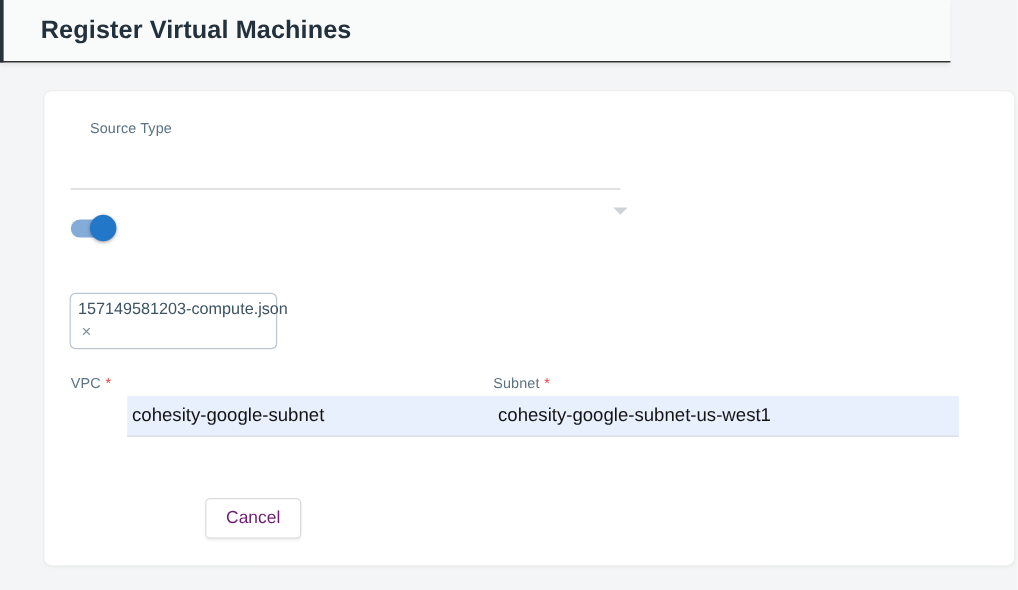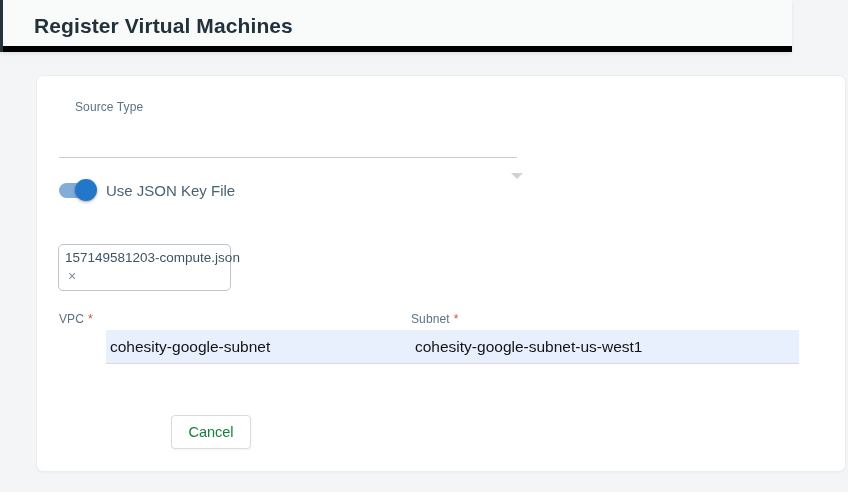--- a/index.html
+++ b/index.html
@@ -8,21 +8,21 @@
     font-family: "Liberation Sans", sans-serif;
     background: #f4f5f6;
     position: relative;
     overflow: hidden;
   }
 
   
   .header {
     position: absolute; left: 0; top: 0; width: 792px; height: 52px;
     background: #f9fafa;
-    border-bottom: 6px solid #000000;
+    border-bottom: 1px solid #000000;
     box-shadow: 0 2px 4px rgba(0,0,0,0.08);
     z-index: 2;
   }
   .edge-strip {
     position: absolute; left: 0; top: 0; width: 3px; height: 52px;
     background: #25333d; z-index: 3;
   }
   .page-title {
     position: absolute; left: 34px; top: 0; height: 52px;
     display: flex; align-items: center;
@@ -127,21 +127,21 @@
   }
   .btn-register {
     left: 22px; width: 92px;
     background: #1878c8; border: 1px solid #1878c8;
     color: #ffffff; font-weight: 700;
     box-shadow: 0 2px 3px rgba(0,0,0,0.25);
   }
   .btn-cancel {
     left: 134px; width: 80px;
     background: #ffffff; border: 1px solid #d9dcde;
-    color: #15803d; font-weight: 400;
+    color: #701a75; font-weight: 400;
     box-shadow: 0 1px 2px rgba(0,0,0,0.05);
     text-align: right;
   }
 </style>
 </head>
 <body>
 
 <div class="header">
   <div class="page-title">Register Virtual Machines</div>
 </div>
@@ -152,21 +152,20 @@
   <div class="field-label label-source">Source Type</div>
   <div class="select-hit">
     <span class="caret-down"></span>
   </div>
   <div class="select-underline"></div>
 
   <div class="toggle">
     <div class="toggle-track"></div>
     <div class="toggle-knob"></div>
   </div>
-  <div class="toggle-label">Use JSON Key File</div>
 
   <div class="file-chip">
     <div class="file-name">157149581203-compute.json</div>
     <span class="file-remove">×</span>
   </div>
 
   <div class="field-label label-vpc">
     <span>VPC</span><span class="req spaced">*</span>
   </div>
   <input class="text-input input-vpc" type="text" value="cohesity-google-subnet" style="">

